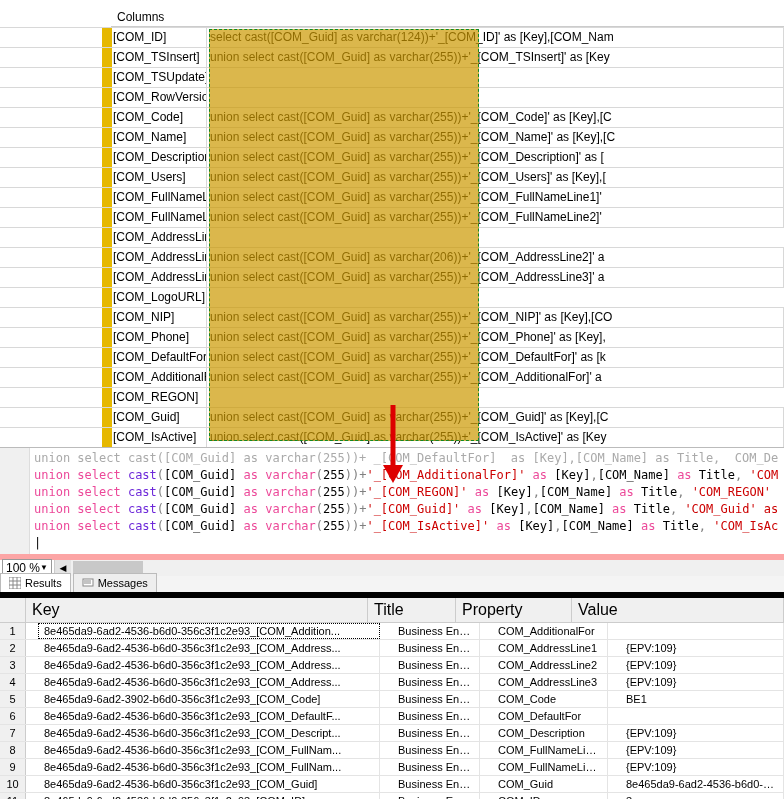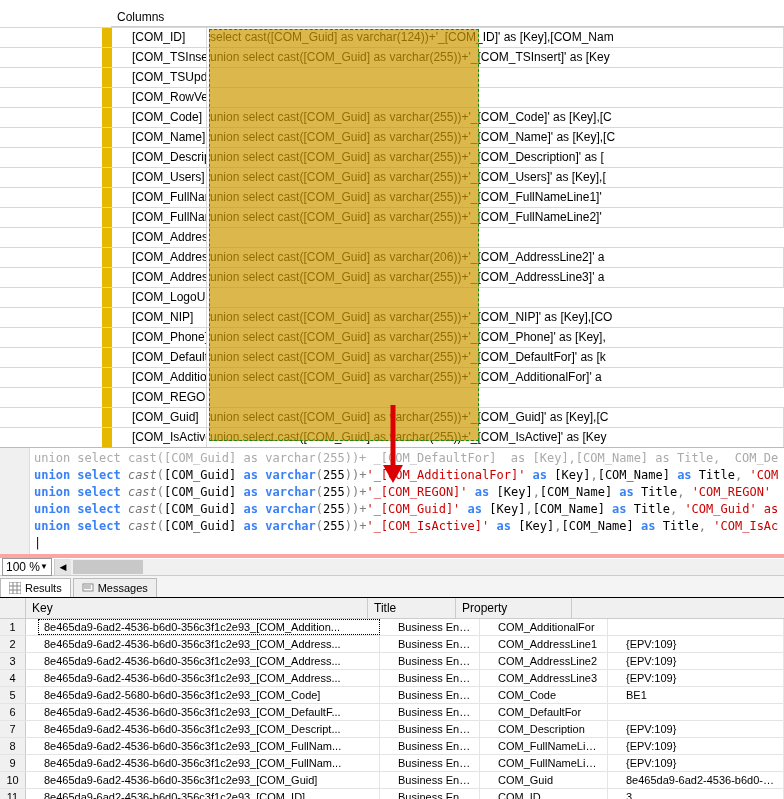--- a/index.html
+++ b/index.html
@@ -5,21 +5,21 @@
   * { box-sizing: border-box; margin: 0; padding: 0; }
   body { font-family: "Segoe UI", Tahoma, sans-serif; font-size: 12px; background: #fff; color: #000; width: 784px; }
   
   
   .upper-panel { position: relative; margin-top: 8px; }
   .col-header { margin-left: 111px; padding: 2px 0 2px 6px; border-bottom: 1px solid #ccc; }
   .table-rows { }
   .trow { display: flex; align-items: stretch; border-top: 1px solid #d8d8d8; height: 20px; line-height: 19px; }
   .trow:first-child { border-top: 1px solid #d8d8d8; }
   .yellow-bar { width: 10px; background: #e6b800; flex: none; margin-left: 102px; }
-  .col1 { width: 95px; flex: none; padding-left: 20px; border-right: 1px solid #d8d8d8; overflow: hidden; white-space: nowrap; }
+  .col1 { width: 95px; flex: none; padding-left: 1px; border-right: 1px solid #d8d8d8; overflow: hidden; white-space: nowrap; }
   .col2 { flex: 1; padding-left: 3px; overflow: hidden; white-space: nowrap; border-right: 1px solid #d8d8d8; position: relative; }
   
   
   .selection-drag {
     position: absolute;
     left: 209px; top: 21px; width: 270px; height: 412px;
     background: rgba(204,153,0,0.7);
     border: 1px dashed #118822;
     pointer-events: none;
   }
@@ -30,44 +30,44 @@
     left: 378px; top: 397px;
     pointer-events: none;
     z-index: 5;
   }
   
   
   .editor-panel { border-top: 1px solid #bbb; }
   .editor-gutter { display: flex; }
   .gutter { width: 30px; background: #f0f0f0; border-right: 1px solid #ddd; }
   .editor-content { font-family: Consolas, monospace; font-size: 12px; padding: 2px 4px; line-height: 17px; white-space: pre; overflow: hidden; width: calc(100% - 30px); }
-  .kw-blue { color: #3b82f6; font-weight: bold; }
+  .kw-blue { color: #ec4899; }
   .kw-gray { color: #808080; }
-  .kw-magenta { color: #737373; font-style: italic; }
+  .kw-magenta { color: #6d28d9; }
   .kw-red { color: #cc0000; }
   .editor-faded { color: #aaa; }
   
   
-  .zoom-row { display: flex; align-items: center; border-top: 4px solid #fca5a5; border-bottom: 1px solid #ccc; height: 22px; }
+  .zoom-row { display: flex; align-items: center; border-top: 6px solid #fca5a5; border-bottom: 1px solid #ccc; height: 22px; }
   .zoom-combo { width: 50px; border: 1px solid #999; margin: 2px; padding: 1px 3px; display: flex; justify-content: space-between; align-items: center; }
   .zoom-chev { font-size: 8px; }
   .hscroll { flex: 1; height: 16px; background: #f0f0f0; border-left: 1px solid #ccc; display: flex; align-items: center; }
   .hscroll-arrow { width: 16px; height: 16px; background: #e4e4e4; display: flex; align-items: center; justify-content: center; font-size: 9px; }
   .hscroll-thumb { width: 70px; height: 14px; background: #c8c8c8; margin-left: 2px; }
   
   
-  .tabs { display: flex; border-bottom: 1px solid #000000; background: #f4f4f4; height: 22px; align-items: flex-end; }
+  .tabs { display: flex; border-bottom: 6px solid #000000; background: #f4f4f4; height: 22px; align-items: flex-end; }
   .tab { padding: 3px 8px; border: 1px solid #bbb; border-bottom: none; margin-right: 2px; background: #fff; display: flex; align-items: center; gap: 4px; font-size: 11px; }
   .tab.inactive { background: #eee; }
   .tab-icon { width: 12px; height: 12px; }
   
   
   .results { overflow: hidden; }
   .grid-header { display: flex; background: #f0f0f0; border-bottom: 1px solid #ccc; }
-  .gh-cell { padding: 3px 6px; border-right: 1px solid #ccc; font-size: 12px; }
+  .gh-cell { padding: 3px 6px; border-right: 1px solid #ccc; font-size: 16px; }
   .gh-row { width: 26px; flex: none; }
   .gh-key { width: 342px; flex: none; }
   .gh-title { width: 88px; flex: none; }
   .gh-prop { width: 116px; flex: none; }
   .gh-val { flex: 1; }
   .grid-row { display: flex; border-bottom: 1px solid #e4e4e4; }
   .gr-num { width: 26px; flex: none; text-align: center; background: #f0f0f0; border-right: 1px solid #ccc; padding: 2px 0; font-size: 11px; }
   .gr-cell { padding: 2px 6px; border-right: 1px solid #e4e4e4; font-size: 11px; overflow: hidden; white-space: nowrap; text-overflow: ellipsis; margin-left: 12px; }
   .gr-key { width: 342px; flex: none; }
   .gr-title { width: 88px; flex: none; }
@@ -234,20 +234,21 @@
     <span>Messages</span>
   </div>
 </div>
 
 <div class="results">
   <div class="grid-header">
     <div class="gh-cell gh-row"></div>
     <div class="gh-cell gh-key">Key</div>
     <div class="gh-cell gh-title">Title</div>
     <div class="gh-cell gh-prop">Property</div>
+    <div class="gh-cell gh-val">Value</div>
   </div>
   <div id="grid-body">
       <div class="grid-row">
         <div class="gr-num">1</div>
         <div class="gr-cell gr-key sel">8e465da9-6ad2-4536-b6d0-356c3f1c2e93_[COM_Addition...</div>
         <div class="gr-cell gr-title">Business Entity 1</div>
         <div class="gr-cell gr-prop">COM_AdditionalFor</div>
         <div class="gr-cell gr-val"></div>
       </div>
       <div class="grid-row">
@@ -266,21 +267,21 @@
       </div>
       <div class="grid-row">
         <div class="gr-num">4</div>
         <div class="gr-cell gr-key">8e465da9-6ad2-4536-b6d0-356c3f1c2e93_[COM_Address...</div>
         <div class="gr-cell gr-title">Business Entity 1</div>
         <div class="gr-cell gr-prop">COM_AddressLine3</div>
         <div class="gr-cell gr-val">{EPV:109}</div>
       </div>
       <div class="grid-row">
         <div class="gr-num">5</div>
-        <div class="gr-cell gr-key">8e465da9-6ad2-5680-b6d0-356c3f1c2e93_[COM_Code]</div>
+        <div class="gr-cell gr-key">8e465da9-6ad2-3902-b6d0-356c3f1c2e93_[COM_Code]</div>
         <div class="gr-cell gr-title">Business Entity 1</div>
         <div class="gr-cell gr-prop">COM_Code</div>
         <div class="gr-cell gr-val">BE1</div>
       </div>
       <div class="grid-row">
         <div class="gr-num">6</div>
         <div class="gr-cell gr-key">8e465da9-6ad2-4536-b6d0-356c3f1c2e93_[COM_DefaultF...</div>
         <div class="gr-cell gr-title">Business Entity 1</div>
         <div class="gr-cell gr-prop">COM_DefaultFor</div>
         <div class="gr-cell gr-val"></div>

